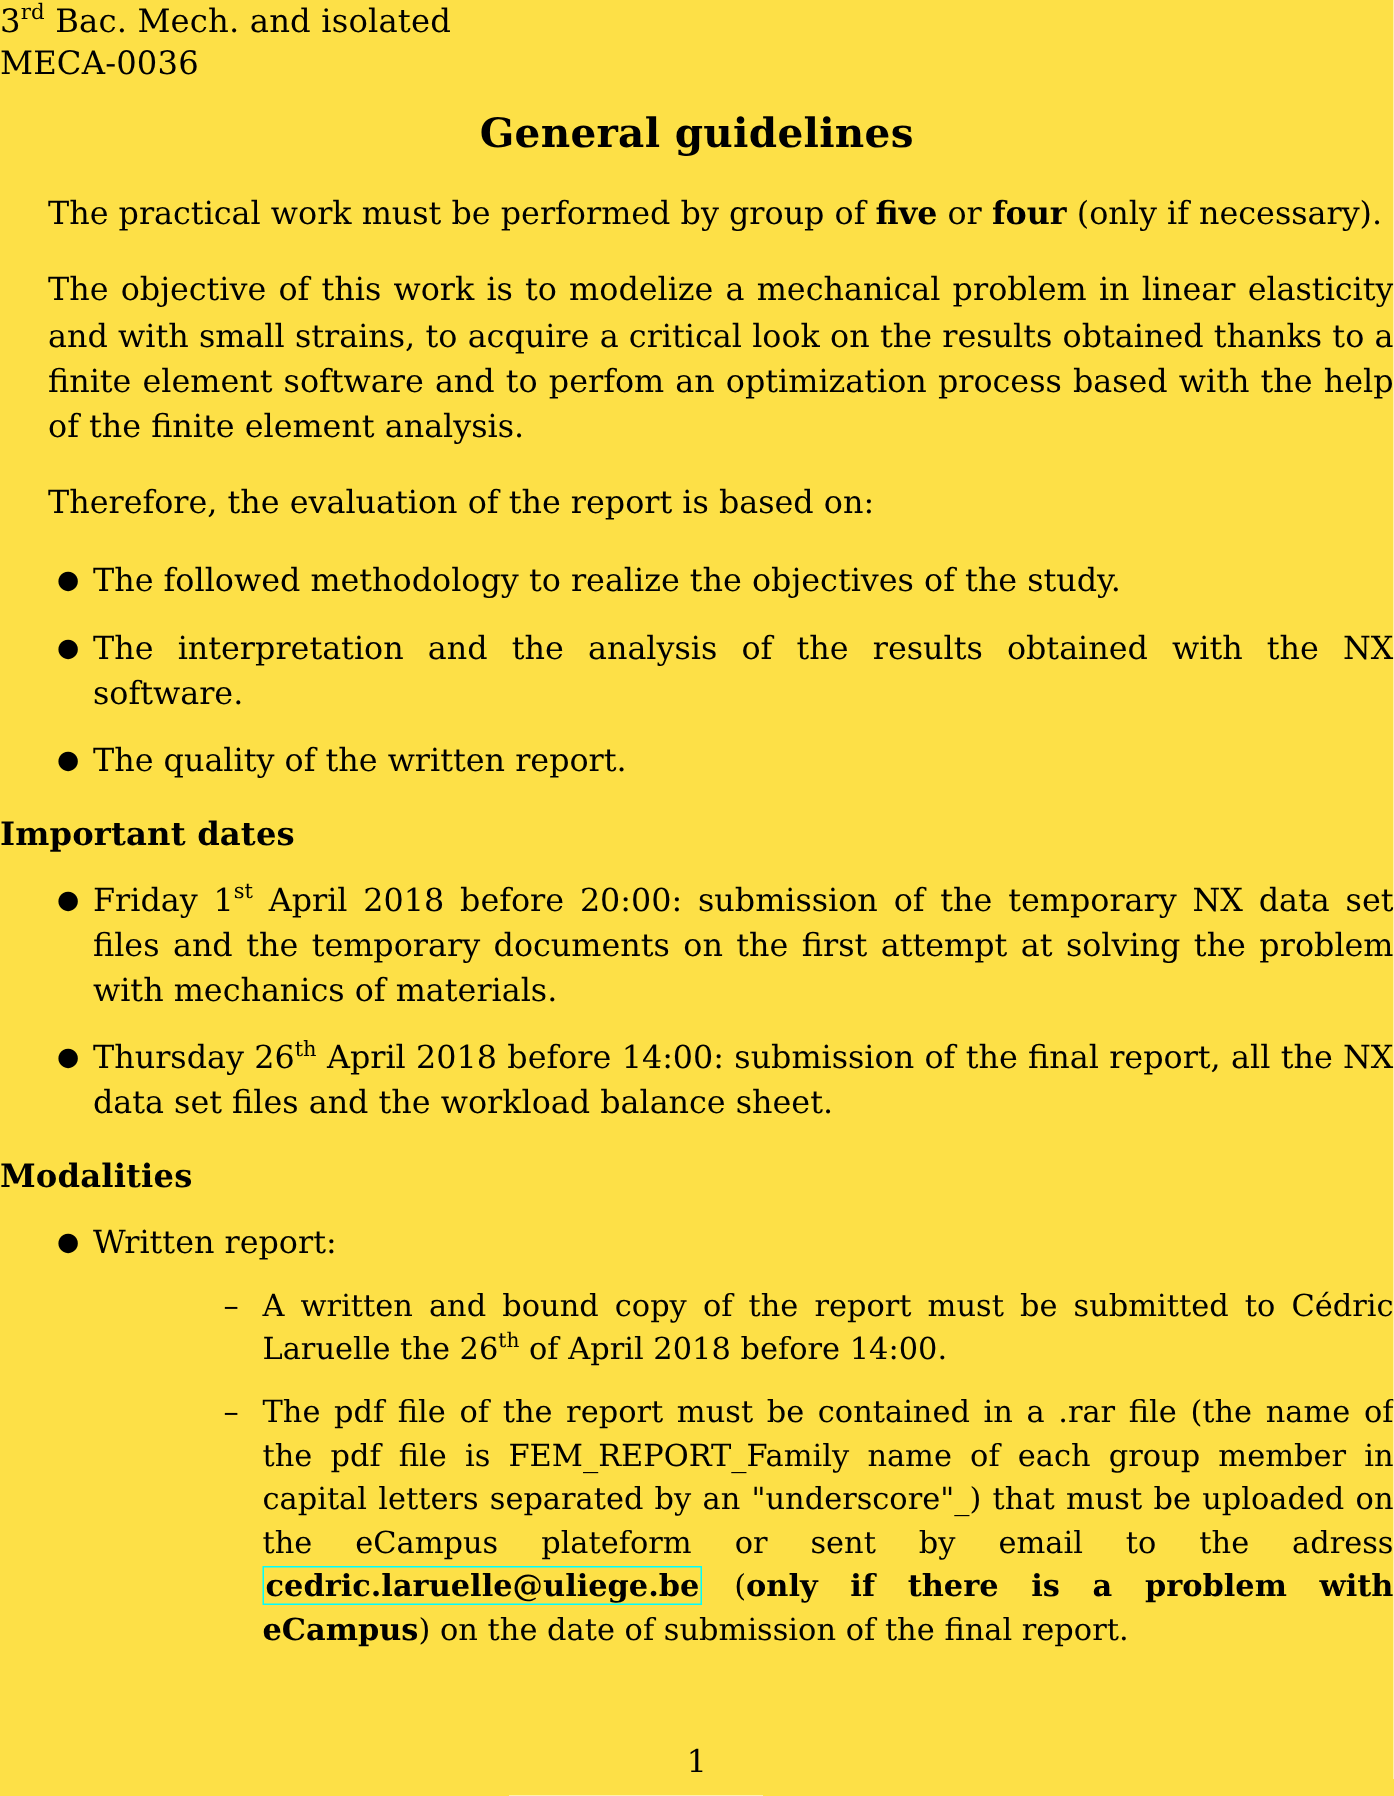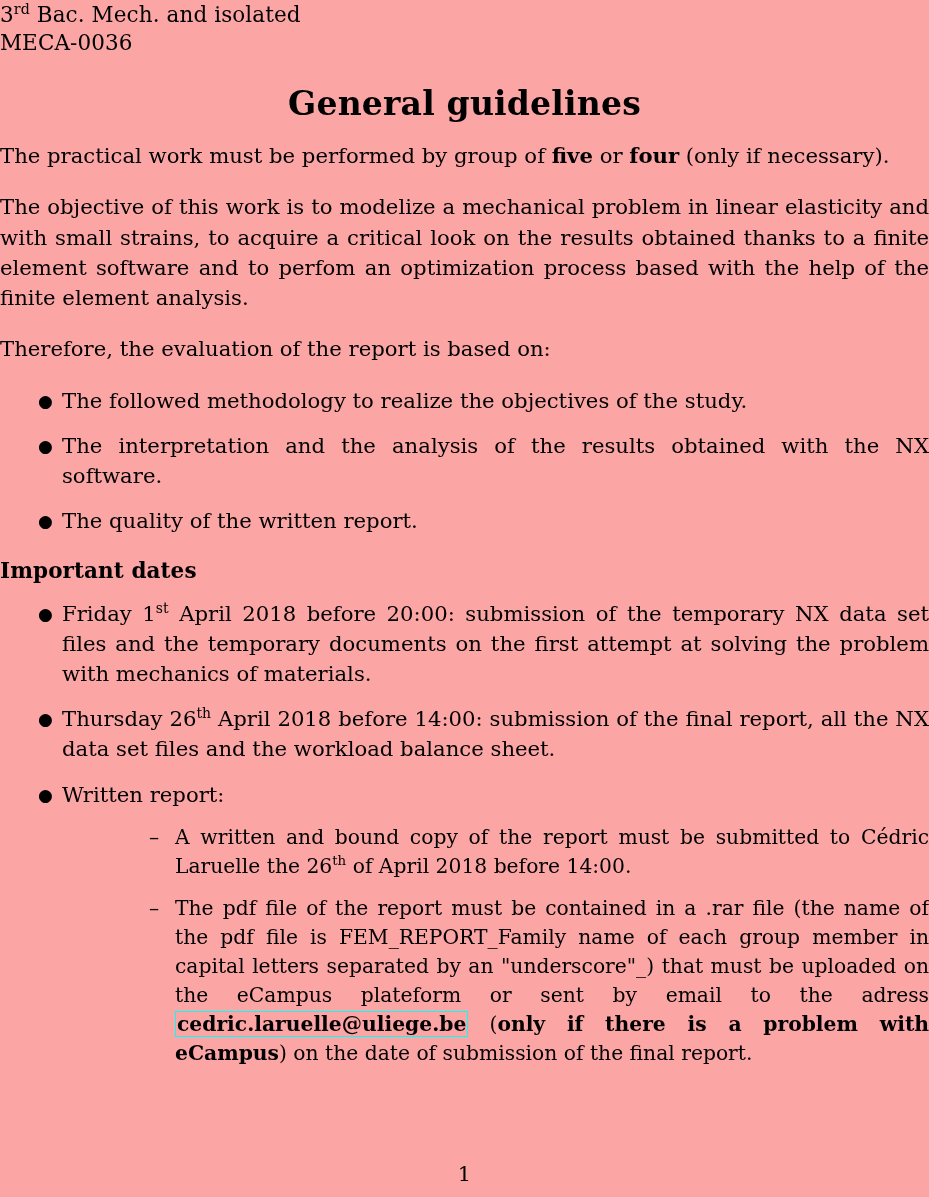--- a/index.html
+++ b/index.html
@@ -9,21 +9,21 @@
     background: #ffffff;
   }
   body {
     font-family: "DejaVu Serif", "Liberation Serif", serif;
     color: #000000;
   }
   .page {
     position: relative;
     width: 929px;
     height: 1197px;
-    background: #fca5a5;
+    background: #fde047;
     overflow: hidden;
     box-sizing: border-box;
   }
   .content {
     position: absolute;
     left: 0;
     top: 0;
     width: 929px;
     padding: 0;
   }
@@ -33,44 +33,45 @@
     font-size: 21.5px;
     line-height: 28px;
     letter-spacing: 0.1px;
     white-space: nowrap;
   }
   .hdr-line:first-child { padding-top: 1px; }
 
   
   .doc-title {
     text-align: center;
-    font-size: 33px;
+    font-size: 27px;
     font-weight: bold;
     line-height: 34px;
-    margin-top: 30px;
+    margin-top: 16px;
     letter-spacing: 0.2px;
   }
 
   
   .section-heading {
     font-size: 21.5px;
     font-weight: bold;
     line-height: 26px;
     margin-top: 21px;
     letter-spacing: 0.1px;
   }
 
   
   .para {
     font-size: 21.2px;
     line-height: 30.2px;
     text-align: justify;
     text-justify: inter-word;
     margin-top: 21px;
     hyphens: none;
+    padding-left: 32px;
   }
   .para.first-after-heading { margin-top: 20px; }
 
   
   ul.bullets, ul.dashes {
     list-style: none;
     margin: 0;
     padding: 0;
   }
   ul.bullets > li {
@@ -167,20 +168,21 @@
       <li><span class="marker">●</span><span>The quality of the written report.</span></li>
     </ul>
 
     <div class="section-heading">Important dates</div>
 
     <ul class="bullets">
       <li><span class="marker">●</span><span>Friday 1</span><sup>st</sup><span> April 2018 before 20:00: submission of the temporary NX data set files and the temporary documents on the first attempt at solving the problem with mechanics of materials.</span></li>
       <li><span class="marker">●</span><span>Thursday 26</span><sup>th</sup><span> April 2018 before 14:00: submission of the final report, all the NX data set files and the workload balance sheet.</span></li>
     </ul>
 
+    <div class="section-heading">Modalities</div>
 
     <ul class="bullets">
       <li>
         <span class="marker">●</span>
         <p>Written report:</p>
 
         <ul class="dashes">
           <li><span class="marker">–</span><span>A written and bound copy of the report must be submitted to Cédric Laruelle the 26</span><sup>th</sup><span> of April 2018 before 14:00.</span></li>
           <li><span class="marker">–</span><span>The pdf file of the report must be contained in a .rar file (the name of the pdf file is FEM_REPORT_Family name of each group member in capital letters separated by an "underscore"_) that must be uploaded on the eCampus plateform or sent by email to the adress </span><a class="link-box" href="#">cedric.laruelle@uliege.be</a><span> (</span><b>only if there is a problem with eCampus</b><span>) on the date of submission of the final report.</span></li>
         </ul>

